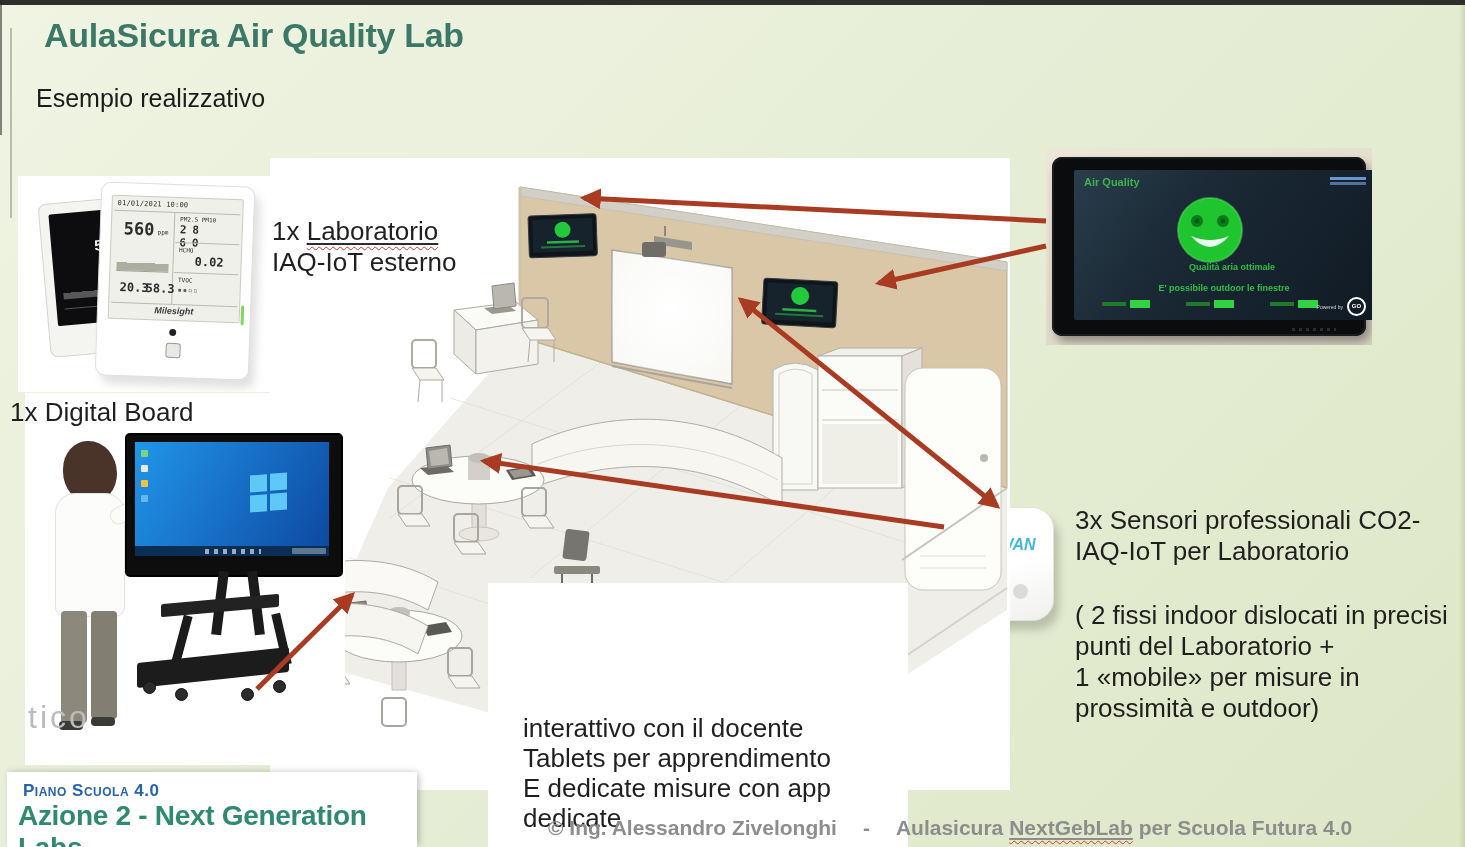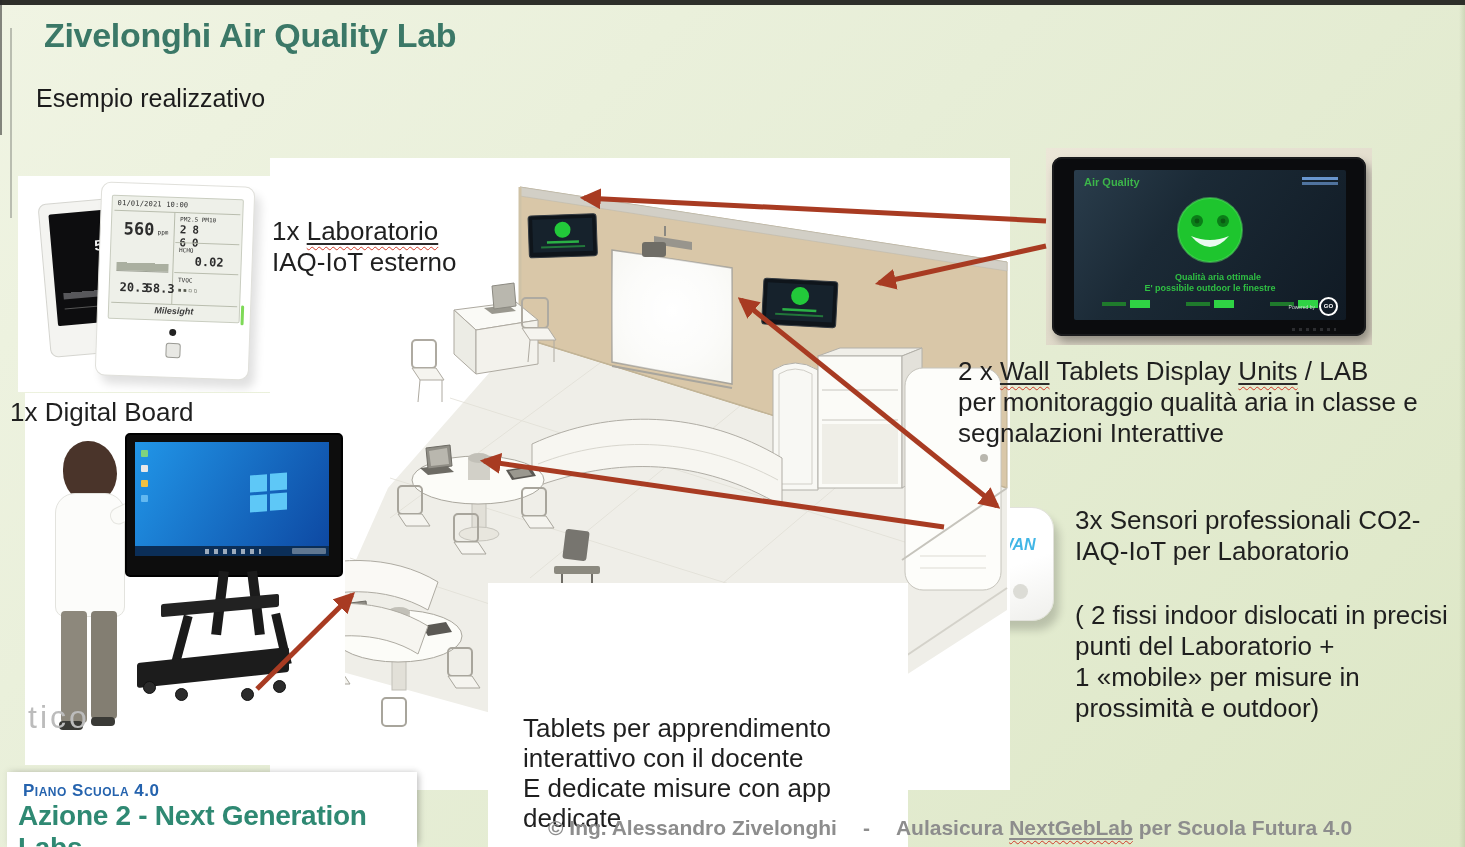--- a/index.html
+++ b/index.html
@@ -86,21 +86,21 @@
   .shelf{position:absolute;left:136px;top:206px;width:118px;height:13px;background:#222;transform:skewY(-5deg);border-radius:2px;}
   .leg{position:absolute;width:9px;height:52px;background:#1b1b1b;}
   .base{position:absolute;left:112px;top:262px;width:152px;height:25px;background:#1c1c1c;transform:skewY(-6deg);border-radius:3px;}
   .wheel{position:absolute;width:11px;height:11px;border-radius:50%;background:#2b2b2b;border:1px solid #111;}
   .wm{position:absolute;left:-16px;top:306px;font-size:32px;color:#bcbcbc;letter-spacing:3px;z-index:1;}
 
   
   #wtbox{left:1046px;top:148px;width:326px;height:197px;background:linear-gradient(160deg,#ece7d8,#d8d2c1);overflow:hidden;}
   .wt-frame{position:absolute;left:6px;top:9px;width:314px;height:179px;background:#0b0c0e;border-radius:10px;box-shadow:inset 0 0 0 2px #1a1b1d, 4px 6px 10px rgba(0,0,0,.35);}
   .wt-screen{position:absolute;left:22px;top:13px;width:272px;height:150px;border-radius:2px;
-     background:linear-gradient(125deg,#2a3d4c 0%,#1b2a36 35%,#101a24 100%);}
+     background:linear-gradient(125deg,#2a3d4c 0%,#1b2a36 35%,#101a24 100%);padding-left:28px;}
   .wt-title{position:absolute;left:10px;top:6px;font-size:11px;font-weight:bold;color:#3cb54a;}
   .wt-bluetxt{position:absolute;right:8px;top:7px;width:36px;height:3px;background:rgba(120,170,235,.85);box-shadow:0 5px 0 rgba(120,170,235,.6);}
   .wt-status{position:absolute;left:0;right:0;text-align:center;font-weight:bold;color:#2fbf43;font-size:9px;line-height:11px;}
   .chiprow{position:absolute;left:28px;top:130px;width:216px;display:flex;justify-content:space-between;filter:blur(.5px);}
   .chip{display:flex;align-items:center;gap:4px;}
   .chip .lab{display:block;width:24px;height:4px;background:#1f7a2c;}
   .chip .val{display:block;width:20px;height:8px;background:#2fd344;}
   .powered{position:absolute;right:8px;bottom:4px;display:flex;align-items:center;gap:4px;}
   .powered .ptxt{font-size:5px;color:#cfd8d2;}
   .gocircle{width:15px;height:15px;border:2px solid #fff;border-radius:50%;color:#fff;font-size:6px;font-weight:bold;text-align:center;line-height:15px;}
@@ -156,21 +156,21 @@
 </head>
 <body>
 
 <div id="slide">
 
   <div class="abs topbar"></div>
   <div class="abs leftedge"></div>
   <div class="abs accentline"></div>
   <div class="abs rightshade"></div>
 
-  <div class="abs title">Zivelonghi Air Quality Lab</div>
+  <div class="abs title">AulaSicura Air Quality Lab</div>
   <div class="abs subtitle">Esempio realizzativo</div>
 
   <svg id="render" class="abs" viewBox="0 0 740 632">
     <defs>
       <radialGradient id="wbGlow" cx="50%" cy="45%" r="65%">
         <stop offset="0%" stop-color="#ffffff"></stop>
         <stop offset="60%" stop-color="#ffffff" stop-opacity=".55"></stop>
         <stop offset="100%" stop-color="#ffffff" stop-opacity="0"></stop>
       </radialGradient>
     </defs>
@@ -392,21 +392,21 @@
         <div class="wt-bluetxt"></div>
         <svg width="90" height="76" style="position:absolute;left:91px;top:22px;">
           <circle cx="45" cy="38" r="32" fill="#1ec52e"></circle>
           <circle cx="45" cy="38" r="32" fill="none" stroke="#55e862" stroke-opacity=".5" stroke-width="2"></circle>
           <circle cx="32" cy="29" r="6" fill="#0b7d18"></circle>
             <circle cx="58" cy="29" r="6" fill="#0b7d18"></circle>
           <circle cx="32" cy="29" r="2.4" fill="#0a5a12"></circle>
             <circle cx="58" cy="29" r="2.4" fill="#0a5a12"></circle>
           <path d="M26,44 Q45,66 64,44 Q45,52 26,44 Z" fill="#eafaf0"></path>
         </svg>
-        <div class="wt-status" style="top:102px;margin-left:16px;">Qualità aria ottimale</div>
+        <div class="wt-status" style="top:92px;margin-left:16px;">Qualità aria ottimale</div>
         <div class="wt-status" style="top:113px;">E' possibile outdoor le finestre</div>
         <div class="chiprow">
           <div class="chip">
               <i class="lab"></i>
               <i class="val"></i>
             </div>
           <div class="chip">
               <i class="lab"></i>
               <i class="val"></i>
             </div>
@@ -490,44 +490,37 @@
     <div>
       <span>1x </span><span class="u-wav"><span class="u-sol">Laboratorio</span></span>
     </div>
     <div>
       <span>IAQ-IoT </span><span class="it">esterno</span>
     </div>
   </div>
 
   <div id="cal-db" class="abs callout">1x Digital Board</div>
 
-  <div id="cal-wt" class="abs callout">
-    <div>
-      <span>2 x </span><span class="u-wav"><span class="u-sol">Wall</span></span><span> Tablets Display </span><span class="u-wav"><span class="u-sol">Units</span></span><span> / LAB</span>
-    </div>
-    <div>per monitoraggio qualità aria in classe e</div>
-    <div>segnalazioni Interattive</div>
-  </div>
 
   <div id="cal-sens1" class="abs callout">
     <div>
       <span>3x Sensori </span><span class="it">professionali</span><span> CO2-</span>
     </div>
     <div>IAQ-IoT per Laboratorio</div>
   </div>
   <div id="cal-sens2" class="abs callout">
     <div>( 2 fissi indoor dislocati in precisi</div>
     <div>punti del Laboratorio +</div>
     <div>1 «mobile» per misure in</div>
     <div>prossimità e outdoor)</div>
   </div>
 
   <div id="cal-tab" class="abs callout">
+    <div>interattivo con il docente</div>
     <div>Tablets per apprendimento</div>
-    <div>interattivo con il docente</div>
     <div>E dedicate misure con app dedicate</div>
   </div>
 
   <div id="plaque" class="abs">
     <div class="piano">Piano Scuola 4.0</div>
     <div class="azione">Azione 2 - Next Generation Labs</div>
   </div>
 
   <div id="footer" class="abs">
     <span>© Ing. Alessandro Zivelonghi</span><span class="sep">-</span><span>Aulasicura </span><span class="u-wav-f"><span class="u-sol-f">NextGebLab</span></span><span> per Scuola Futura 4.0</span>

